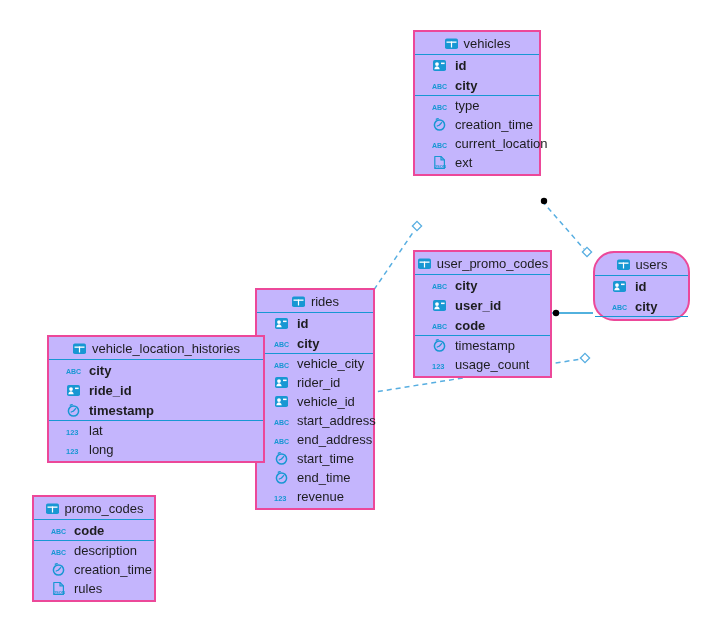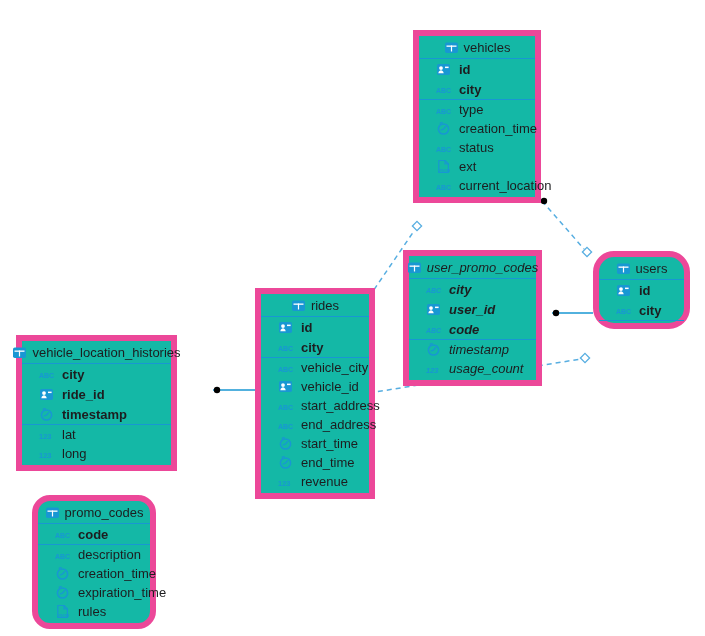--- a/index.html
+++ b/index.html
@@ -1,18 +1,18 @@
 <!DOCTYPE html>
 <html><head>
 <meta charset="utf-8">
 <style>
   html,body{margin:0;padding:0;background:#fff;}
   #canvas{position:relative;background:#fff;font-family:"Liberation Sans",sans-serif;overflow:hidden;}
   #rel-svg{position:absolute;left:0;top:0;z-index:1;}
-  .table{position:absolute;background:#14b8a6;border:6px solid #ec4899;z-index:2;box-sizing:border-box;padding-bottom:2px;}
+  .table{position:absolute;background:#c4b5fd;border:2px solid #ec4899;z-index:2;box-sizing:border-box;padding-bottom:2px;}
   .thead{display:flex;align-items:center;justify-content:center;gap:5px;height:22px;border-bottom:1px solid #1897d3;font-size:13px;color:#1d1d1f;padding:0 2px;white-space:nowrap;}
   .sec.pksec{border-bottom:1px solid #1897d3;}
   .col{display:flex;align-items:center;gap:4px;height:19px;padding:0 17px;font-size:13px;color:#1d1d1f;white-space:nowrap;}
   .col.pk{height:20px;}
   .col.pk .lbl{font-weight:bold;}
   .ic{width:19px;min-width:19px;display:flex;align-items:center;justify-content:flex-start;}
   .thead .ic{width:15px;min-width:15px;}
   .lbl,.tname{line-height:1;}
 </style>
 </head>
@@ -85,43 +85,35 @@
               </svg>
             </span>
             <span class="lbl">creation_time</span>
           </div>
           <div class="col ">
             <span class="ic">
               <svg width="18" height="12" viewBox="0 0 18 12">
                 <text x="0" y="9.5" font-family="Liberation Sans,sans-serif" font-size="7" font-weight="bold" fill="#1897d3">ABC</text>
               </svg>
             </span>
-            <span class="lbl">status</span>
+            <span class="lbl">current_location</span>
           </div>
           <div class="col ">
             <span class="ic">
               <svg width="15" height="16" viewBox="0 0 15 16">
                 <path d="M2.8 1.5 h6.2 l3.4 3.4 v8.6 h-9.6 z" fill="none" stroke="#1897d3" stroke-width="1.2" stroke-linejoin="round"></path>
                 <path d="M9 1.5 v3.4 h3.4" fill="none" stroke="#1897d3" stroke-width="1.2" stroke-linejoin="round"></path>
                 <text x="2.6" y="12.6" font-family="Liberation Sans,sans-serif" font-size="4.2" font-weight="bold" fill="#1897d3">JSON</text>
               </svg>
             </span>
             <span class="lbl">ext</span>
           </div>
-          <div class="col ">
-            <span class="ic">
-              <svg width="18" height="12" viewBox="0 0 18 12">
-                <text x="0" y="9.5" font-family="Liberation Sans,sans-serif" font-size="7" font-weight="bold" fill="#1897d3">ABC</text>
-              </svg>
-            </span>
-            <span class="lbl">current_location</span>
-          </div>
-        </div>
-      </div>
-      <div class="table" style="left:403px;top:250px;width:139px;font-style:italic;">
+        </div>
+      </div>
+      <div class="table" style="left:413px;top:250px;width:139px;">
         <div class="thead">
           <span class="ic">
             <svg width="15" height="15" viewBox="0 0 15 15">
               <rect x="1" y="2.5" width="13" height="10.5" rx="1.8" fill="#1897d3"></rect>
               <rect x="2.5" y="5.5" width="10" height="1.3" fill="#fff"></rect>
               <rect x="6.9" y="5.5" width="1.2" height="6" fill="#fff"></rect>
             </svg>
           </span>
           <span class="tname">user_promo_codes</span>
         </div>
@@ -251,20 +243,31 @@
           </div>
           <div class="col ">
             <span class="ic">
               <svg width="15" height="15" viewBox="0 0 15 15">
                 <rect x="1" y="2" width="13" height="11" rx="1.8" fill="#1897d3"></rect>
                 <circle cx="5" cy="6.1" r="1.9" fill="#fff"></circle>
                 <path d="M2.3 11.2 c0.5 -2.2 1.6 -2.9 2.7 -2.9 c1.1 0 2.2 0.7 2.7 2.9 z" fill="#fff"></path>
                 <rect x="9" y="4.6" width="3.6" height="1.5" fill="#fff"></rect>
               </svg>
             </span>
+            <span class="lbl">rider_id</span>
+          </div>
+          <div class="col ">
+            <span class="ic">
+              <svg width="15" height="15" viewBox="0 0 15 15">
+                <rect x="1" y="2" width="13" height="11" rx="1.8" fill="#1897d3"></rect>
+                <circle cx="5" cy="6.1" r="1.9" fill="#fff"></circle>
+                <path d="M2.3 11.2 c0.5 -2.2 1.6 -2.9 2.7 -2.9 c1.1 0 2.2 0.7 2.7 2.9 z" fill="#fff"></path>
+                <rect x="9" y="4.6" width="3.6" height="1.5" fill="#fff"></rect>
+              </svg>
+            </span>
             <span class="lbl">vehicle_id</span>
           </div>
           <div class="col ">
             <span class="ic">
               <svg width="18" height="12" viewBox="0 0 18 12">
                 <text x="0" y="9.5" font-family="Liberation Sans,sans-serif" font-size="7" font-weight="bold" fill="#1897d3">ABC</text>
               </svg>
             </span>
             <span class="lbl">start_address</span>
           </div>
@@ -299,21 +302,21 @@
           <div class="col ">
             <span class="ic">
               <svg width="18" height="12" viewBox="0 0 18 12">
                 <text x="0" y="9.5" font-family="Liberation Sans,sans-serif" font-size="7.5" font-weight="bold" fill="#1897d3">123</text>
               </svg>
             </span>
             <span class="lbl">revenue</span>
           </div>
         </div>
       </div>
-      <div class="table" style="left:16px;top:335px;width:161px;">
+      <div class="table" style="left:47px;top:335px;width:218px;">
         <div class="thead">
           <span class="ic">
             <svg width="15" height="15" viewBox="0 0 15 15">
               <rect x="1" y="2.5" width="13" height="10.5" rx="1.8" fill="#1897d3"></rect>
               <rect x="2.5" y="5.5" width="10" height="1.3" fill="#fff"></rect>
               <rect x="6.9" y="5.5" width="1.2" height="6" fill="#fff"></rect>
             </svg>
           </span>
           <span class="tname">vehicle_location_histories</span>
         </div>
@@ -360,21 +363,21 @@
           <div class="col ">
             <span class="ic">
               <svg width="18" height="12" viewBox="0 0 18 12">
                 <text x="0" y="9.5" font-family="Liberation Sans,sans-serif" font-size="7.5" font-weight="bold" fill="#1897d3">123</text>
               </svg>
             </span>
             <span class="lbl">long</span>
           </div>
         </div>
       </div>
-      <div class="table" style="left:32px;top:495px;width:124px;border-radius:18px;">
+      <div class="table" style="left:32px;top:495px;width:124px;">
         <div class="thead">
           <span class="ic">
             <svg width="15" height="15" viewBox="0 0 15 15">
               <rect x="1" y="2.5" width="13" height="10.5" rx="1.8" fill="#1897d3"></rect>
               <rect x="2.5" y="5.5" width="10" height="1.3" fill="#fff"></rect>
               <rect x="6.9" y="5.5" width="1.2" height="6" fill="#fff"></rect>
             </svg>
           </span>
           <span class="tname">promo_codes</span>
         </div>
@@ -399,30 +402,20 @@
           </div>
           <div class="col ">
             <span class="ic">
               <svg width="15" height="15" viewBox="0 0 15 15">
                 <circle cx="7.5" cy="8" r="5.1" fill="none" stroke="#1897d3" stroke-width="1.5"></circle>
                 <path d="M7.5 8 L9.6 5.6 M7.5 8 L5.2 9" fill="none" stroke="#1897d3" stroke-width="1.3" stroke-linecap="round"></path>
                 <path d="M4.4 2.2 L6.2 1.6" stroke="#1897d3" stroke-width="1.4" stroke-linecap="round"></path>
               </svg>
             </span>
             <span class="lbl">creation_time</span>
-          </div>
-          <div class="col ">
-            <span class="ic">
-              <svg width="15" height="15" viewBox="0 0 15 15">
-                <circle cx="7.5" cy="8" r="5.1" fill="none" stroke="#1897d3" stroke-width="1.5"></circle>
-                <path d="M7.5 8 L9.6 5.6 M7.5 8 L5.2 9" fill="none" stroke="#1897d3" stroke-width="1.3" stroke-linecap="round"></path>
-                <path d="M4.4 2.2 L6.2 1.6" stroke="#1897d3" stroke-width="1.4" stroke-linecap="round"></path>
-              </svg>
-            </span>
-            <span class="lbl">expiration_time</span>
           </div>
           <div class="col ">
             <span class="ic">
               <svg width="15" height="16" viewBox="0 0 15 16">
                 <path d="M2.8 1.5 h6.2 l3.4 3.4 v8.6 h-9.6 z" fill="none" stroke="#1897d3" stroke-width="1.2" stroke-linejoin="round"></path>
                 <path d="M9 1.5 v3.4 h3.4" fill="none" stroke="#1897d3" stroke-width="1.2" stroke-linejoin="round"></path>
                 <text x="2.6" y="12.6" font-family="Liberation Sans,sans-serif" font-size="4.2" font-weight="bold" fill="#1897d3">JSON</text>
               </svg>
             </span>
             <span class="lbl">rules</span>

